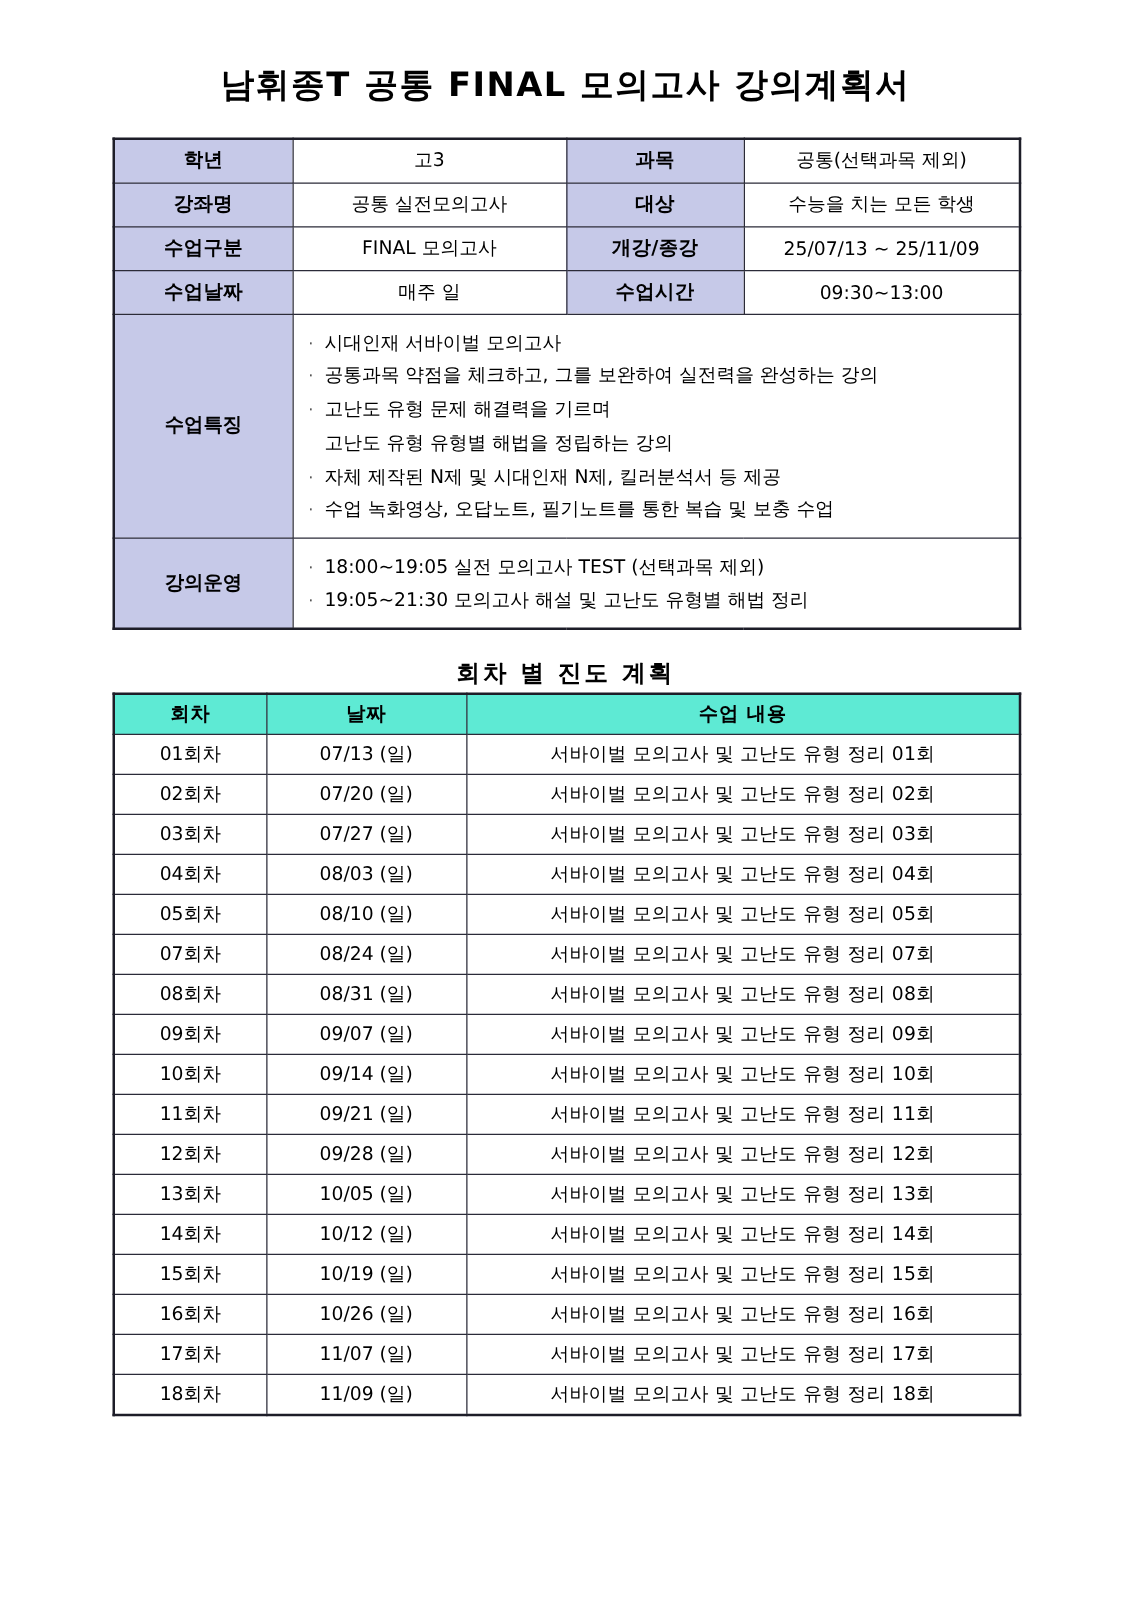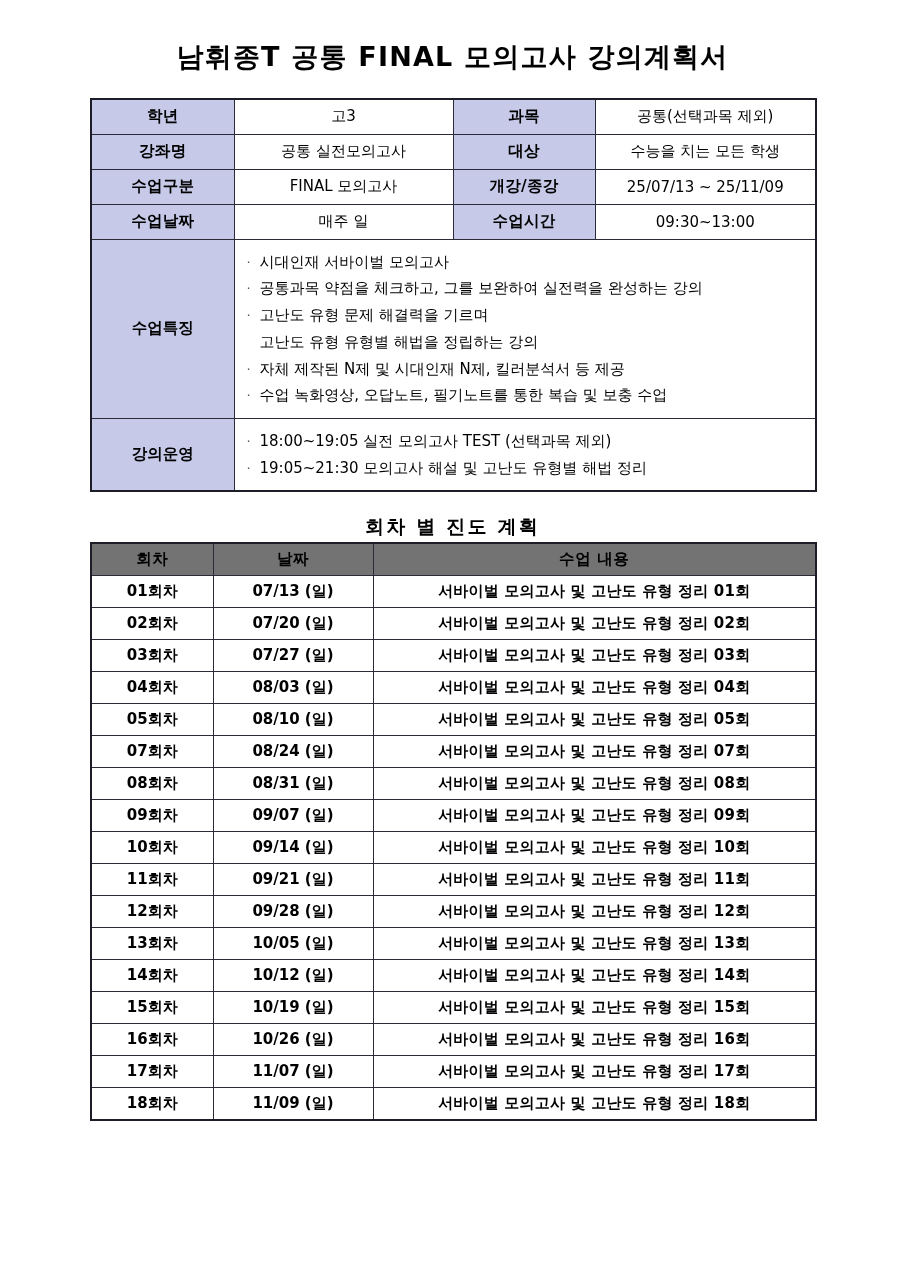--- a/index.html
+++ b/index.html
@@ -19,21 +19,21 @@
   .page {
     position: relative;
     width: 905px;
     height: 1280px;
     box-sizing: border-box;
     padding: 0 90px;
   }
 
   
   .doc-title {
-    margin: 4px;
+    margin: 16px;
     padding-top: 36px;
     text-align: center;
     font-size: 27px;
     font-weight: bold;
     letter-spacing: 1.2px;
     line-height: 1.25;
     color: #000;
   }
   .section-title {
     margin: 0;
@@ -119,30 +119,29 @@
     border: 2px solid #1d1d28;
   }
   .sched-table th,
   .sched-table td {
     height: 31px;
   }
   .sched-table .s1 { width: 122px; }
   .sched-table .s2 { width: 160px; }
   .sched-table .s3 { width: 443px; }
   .sched-table th {
-    background: #737373;
+    background: #5eead4;
     font-weight: bold;
     font-size: 15.5px;
     text-align: center;
     letter-spacing: 0.6px;
   }
   .sched-table td {
     text-align: center;
     font-size: 15px;
-    font-weight: bold;
   }
   .sched-table td.content {
     letter-spacing: 0.2px;
   }
 </style>
 </head>
 <body>
 
 <div class="page">
 

